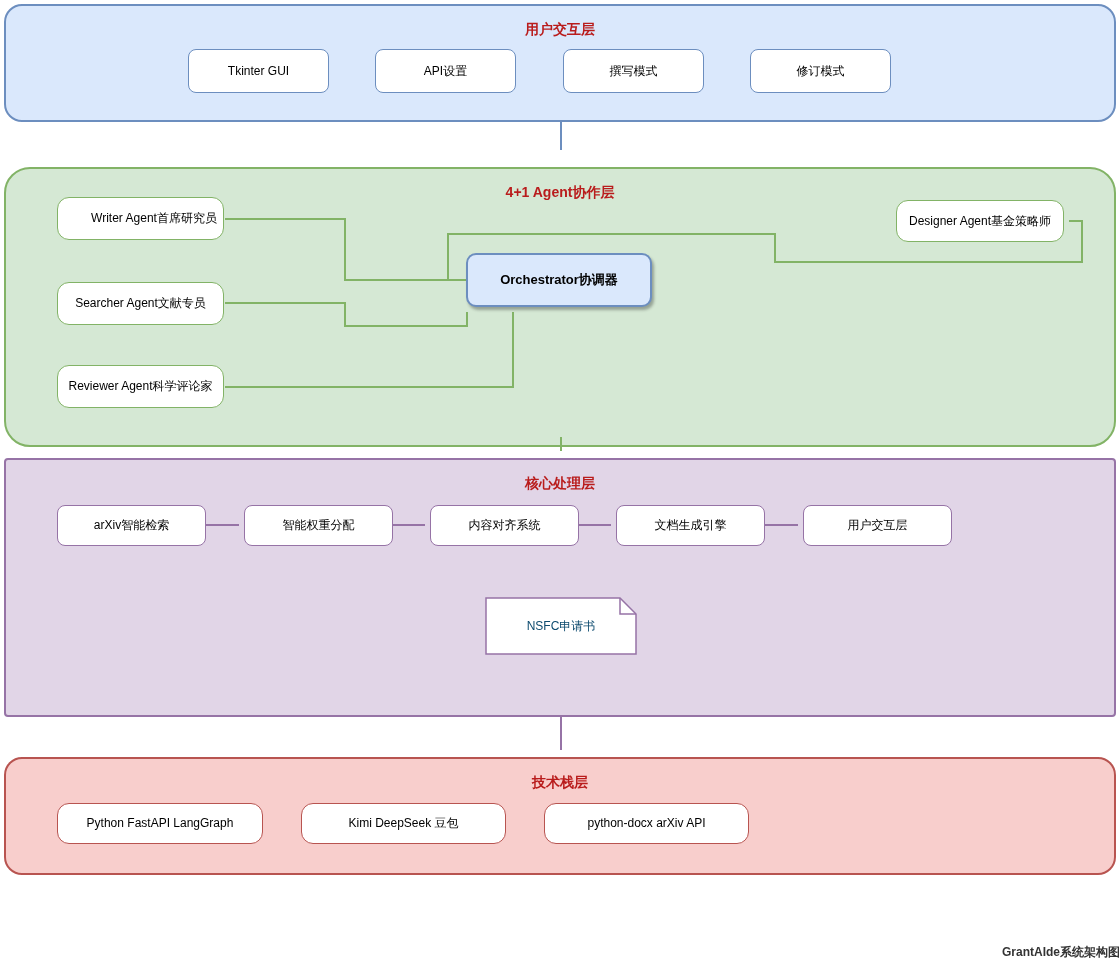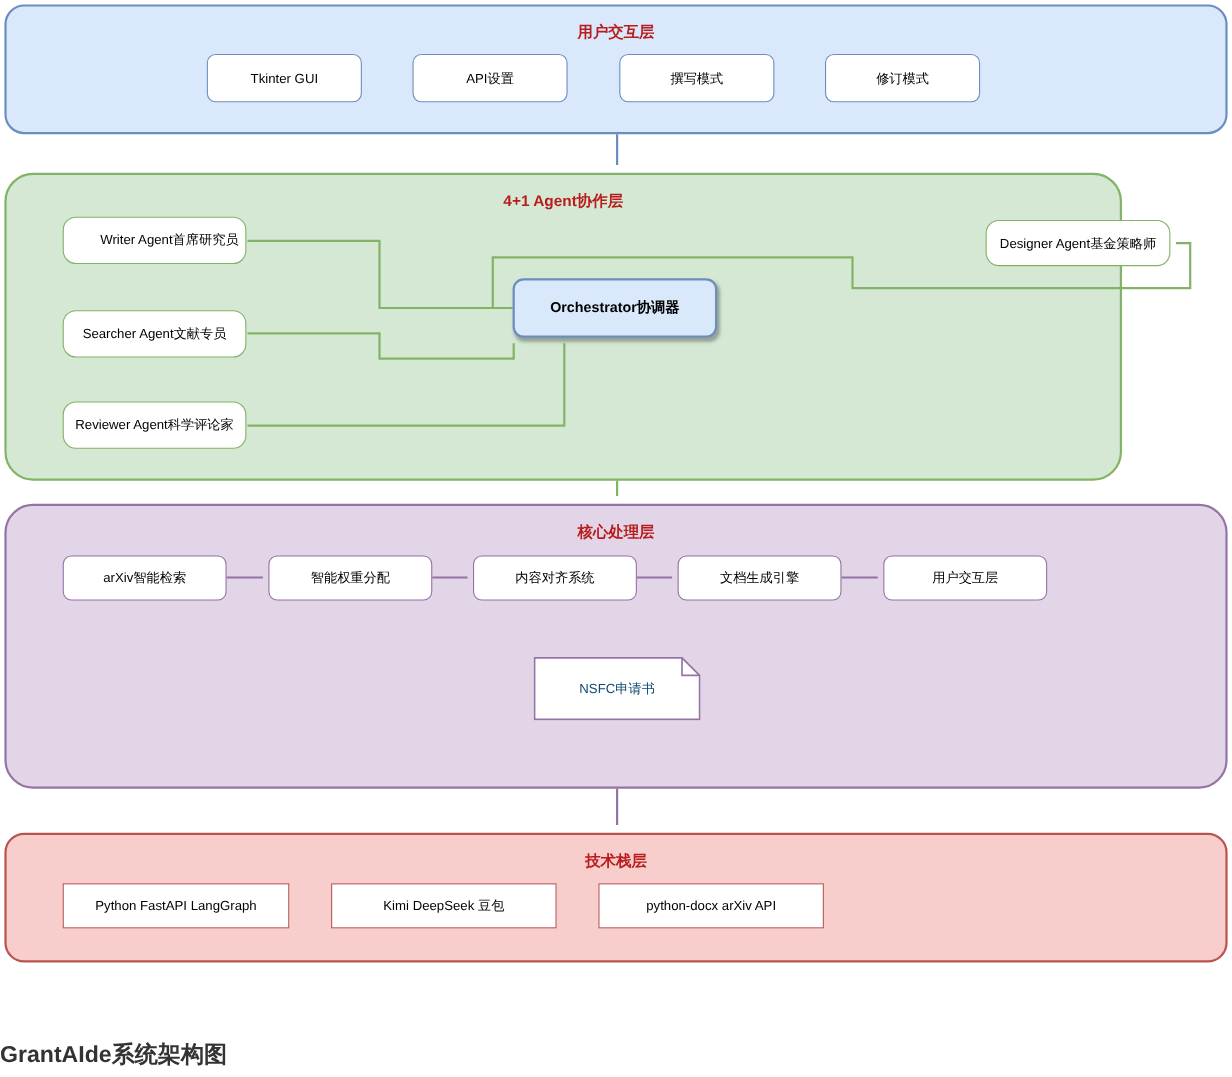--- a/index.html
+++ b/index.html
@@ -2,47 +2,47 @@
 <html><head>
 <meta charset="utf-8">
 <style>
   html,body{margin:0;padding:0;background:#ffffff;}
   #canvas{
     position:relative;width:1120px;height:979px;background:#ffffff;overflow:hidden;
     font-family:"Liberation Sans","DejaVu Sans",sans-serif;color:#000000;
   }
   .layer{position:absolute;box-sizing:border-box;border:2px solid;}
   .layer-user {left:4px;top:4px;width:1112px;height:118px;border-radius:18px;background:#dae8fc;border-color:#6c8ebf;}
-  .layer-agent{left:4px;top:157px;width:1016px;height:280px;border-radius:26px;background:#d5e8d4;border-color:#82b366;}
-  .layer-core {left:4px;top:458px;width:1112px;height:259px;border-radius:26px;background:#e1d5e7;border-color:#9673a6;}
+  .layer-agent{left:4px;top:167px;width:1112px;height:280px;border-radius:26px;background:#d5e8d4;border-color:#82b366;}
+  .layer-core {left:4px;top:458px;width:1112px;height:259px;border-radius:4px;background:#e1d5e7;border-color:#9673a6;}
   .layer-tech {left:4px;top:757px;width:1112px;height:118px;border-radius:18px;background:#f8cecc;border-color:#b85450;}
   .layer-title{position:absolute;top:15px;left:0;right:0;text-align:center;font-weight:bold;font-size:14px;color:#b91c1c;}
   .node{
     position:absolute;box-sizing:border-box;background:#ffffff;
     display:flex;align-items:center;justify-content:center;text-align:center;
     font-size:12px;color:#000;z-index:3;line-height:1.25;padding:2px 6px;
   }
   .n-blue  {border:1.5px solid #6c8ebf;border-radius:8px;}
   .n-green {border:1.5px solid #82b366;border-radius:12px;}
   .n-purple{border:1.5px solid #9673a6;border-radius:8px;}
-  .n-red   {border:1.5px solid #b85450;border-radius:0;}
+  .n-red   {border:1.5px solid #b85450;border-radius:12px;}
   .n-orchestrator{
     background:#dae8fc;border:2.5px solid #6c8ebf;border-radius:10px;
     font-weight:bold;font-size:13px;box-shadow:2px 3px 3px rgba(0,0,0,0.3);
   }
   #edges{position:absolute;left:0;top:0;z-index:2;pointer-events:none;}
   #edges path{fill:none;stroke-width:2px;}
   .doc-shape{position:absolute;left:485px;top:597px;width:152px;height:58px;z-index:3;}
   .doc-label{
     position:absolute;inset:0;display:flex;align-items:center;justify-content:center;
     font-size:12px;color:#0c4a6e;
   }
   .diagram-title{
-    position:absolute;left:0;top:944px;width:1120px;text-align:left;
-    font-weight:bold;font-size:21px;color:#333333;
+    position:absolute;left:0;top:944px;width:1120px;text-align:right;
+    font-weight:bold;font-size:12px;color:#333333;
   }
 </style>
 </head>
 <body>
 
 <div id="canvas">
 
   <div class="layer layer-user">
     <div class="layer-title">用户交互层</div>
   </div>

